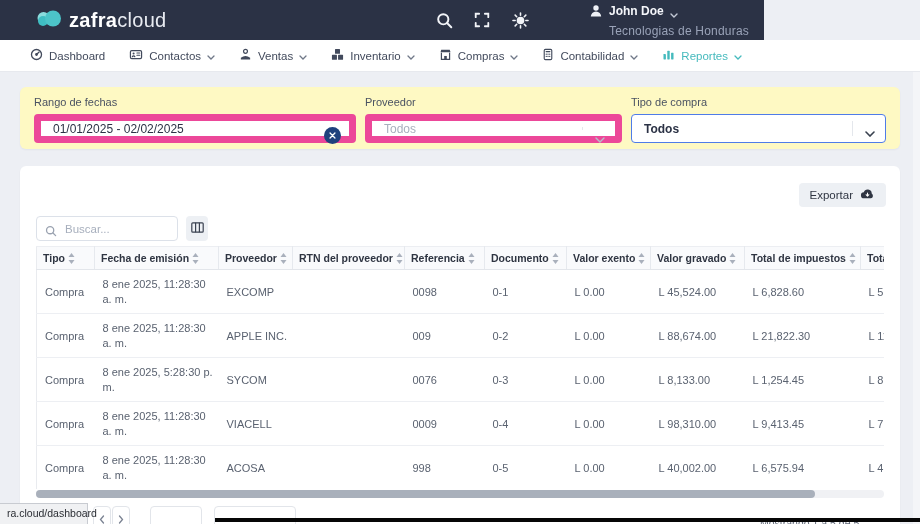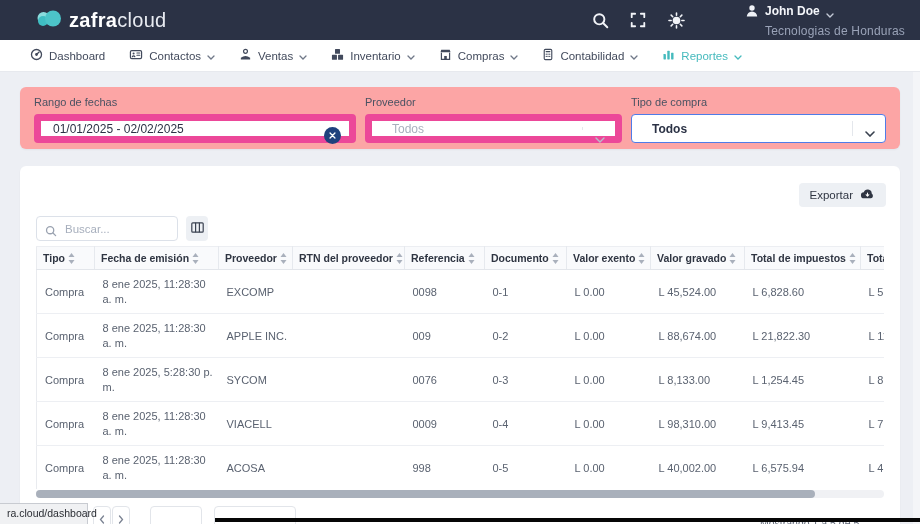--- a/index.html
+++ b/index.html
@@ -3,47 +3,47 @@
 <meta charset="utf-8">
 <style>
   * { margin:0; padding:0; box-sizing:border-box; }
   html,body { background:#dfe1e6; }
   .screen {
     position:relative; width:920px; height:524px; overflow:hidden;
     background:#edeff4; font-family:"Liberation Sans", sans-serif;
   }
 
   
-  .topbar { position:absolute; left:0; top:0; width:920px; height:40px; background:#2b3245; display:flex; align-items:center; }
+  .topbar { position:absolute; left:0; top:0; width:764px; height:40px; background:#2b3245; display:flex; align-items:center; }
   .logo { display:flex; align-items:center; gap:6px; margin-left:36px; }
   .logo-text { font-size:20px; color:#ffffff; letter-spacing:.3px; }
   .logo-text b { font-weight:700; }
   .logo-text span.light { font-weight:300; color:#e9ecf2; }
   .top-tools { position:absolute; right:235px; top:0; height:40px; display:flex; align-items:center; gap:20px; }
   .tool-btn { width:18px; height:18px; color:#f2f4f8; display:flex; align-items:center; justify-content:center; cursor:pointer; }
   .userbox { position:absolute; right:15px; top:4px; display:flex; flex-direction:column; align-items:flex-start; color:#fff; }
   .user-row { display:flex; align-items:flex-start; gap:6px; }
   .user-name { font-size:12px; font-weight:600; color:#f4f6fa; }
   .user-company { font-size:12px; color:#9aa3b8; margin-top:2px; margin-left:20px; letter-spacing:.2px; }
 
   
   .navbar { position:absolute; left:0; top:40px; width:920px; height:32px; background:#ffffff; border-bottom:1px solid #e7e9ee; display:flex; align-items:center; gap:24px; padding-left:30px; }
   .nav-item { display:flex; align-items:center; gap:6px; font-size:11.5px; color:#424a5c; cursor:pointer; }
   .nav-item .caret { color:#707888; }
   .nav-item.active, .nav-item.active .caret { color:#45babd; }
 
   
-  .filter-card { position:absolute; left:20px; top:87px; width:880px; height:62px; background:#fca5a5; border-radius:6px; box-shadow:0 1px 2px rgba(20,30,50,.05); display:flex; gap:9px; padding:9px 14px 0 14px; }
+  .filter-card { position:absolute; left:20px; top:87px; width:880px; height:62px; background:#fef9c3; border-radius:6px; box-shadow:0 1px 2px rgba(20,30,50,.05); display:flex; gap:9px; padding:9px 14px 0 14px; }
   .fgroup { display:flex; flex-direction:column; }
   .fg1 { flex:0 0 322px; } .fg2 { flex:0 0 257px; } .fg3 { flex:1; }
   .flabel { font-size:11px; color:#4a5262; margin-bottom:6px; }
   .fctl { position:relative; height:29px; border:7px solid #ec4899; border-radius:4px; background:#fff; display:flex; align-items:center; font-size:12px; }
   .date-input { width:100%; height:100%; border:none; outline:none; background:transparent; font:500 12px "Liberation Sans",sans-serif; color:#2b3245; padding:0 34px 0 12px; }
   .clear-btn { position:absolute; right:8px; top:5.5px; width:17px; height:17px; border-radius:50%; background:#1f417d; display:flex; align-items:center; justify-content:center; cursor:pointer; }
-  .sel { cursor:pointer;padding-left:8px; }
+  .sel { cursor:pointer; }
   .sel .sel-text { padding-left:12px; }
   .sel-placeholder { color:#a7afbd; }
   .sel-strong { font-weight:700; color:#2b3245; }
   .sel-divider { position:absolute; right:32px; top:6px; bottom:6px; width:1px; background:#e4e7ec; }
   .sel-caret { position:absolute; right:10px; top:11px; }
   .sel-blue { border:1px solid #4f7ce8; }
 
   
   .table-card { position:absolute; left:20px; top:166px; width:880px; height:358px; background:#fff; border-radius:6px 6px 0 0; box-shadow:0 1px 2px rgba(20,30,50,.05); }
   .export-btn { position:absolute; right:14px; top:17px; height:24px; background:#edf0f4; border:none; border-radius:4px; display:flex; align-items:center; gap:7px; padding:0 11px; font:400 11.5px "Liberation Sans",sans-serif; color:#2f3542; cursor:pointer; }

